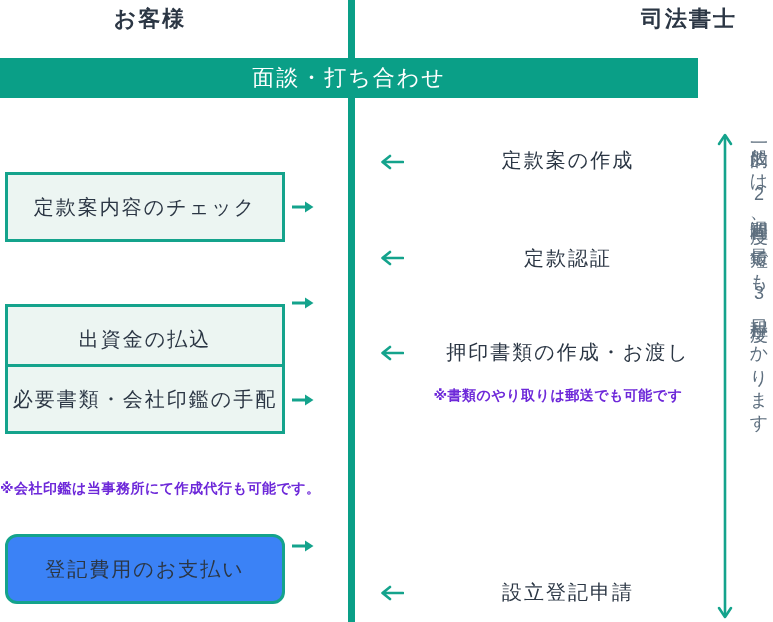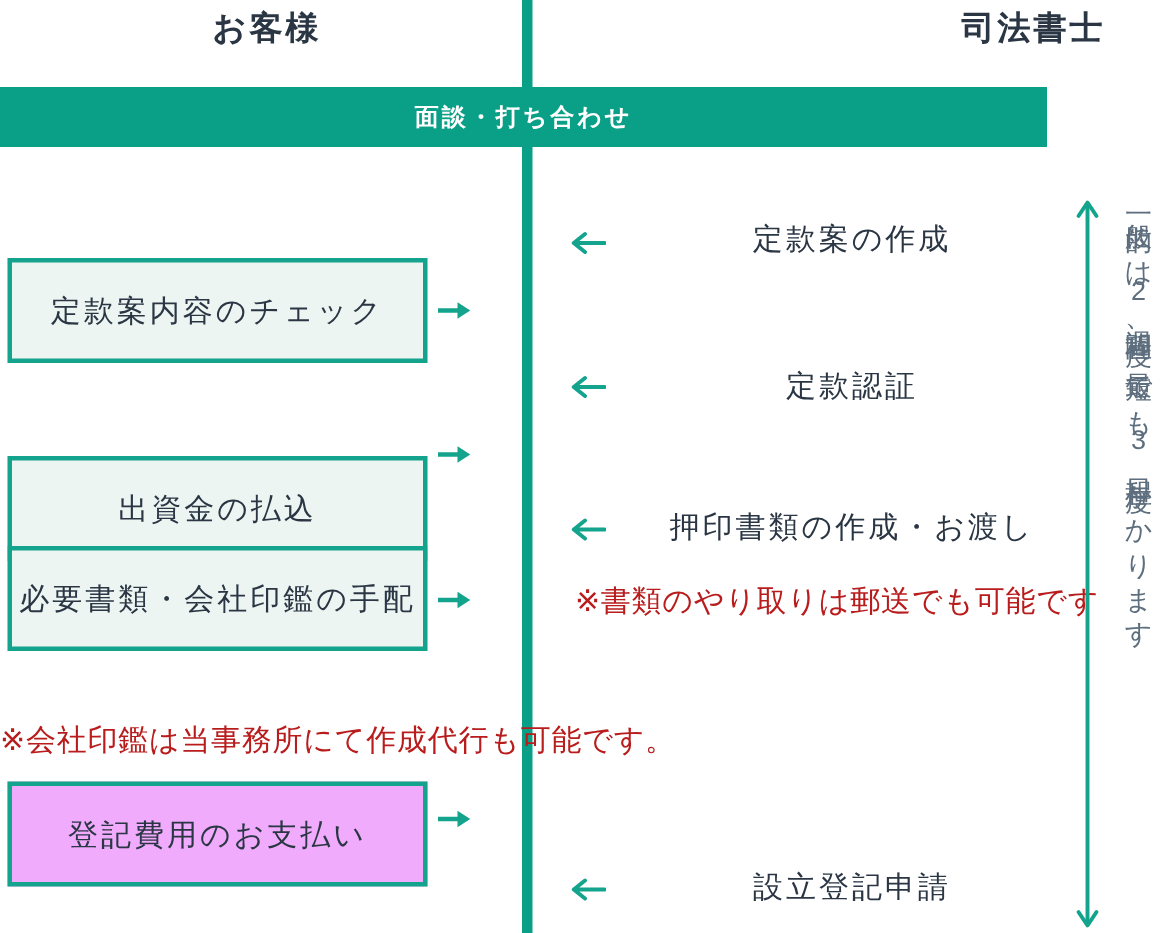--- a/index.html
+++ b/index.html
@@ -28,34 +28,34 @@
     position: absolute;
     top: 4px;
     height: 30px;
     line-height: 30px;
     font-size: 22px;
     font-weight: 700;
     text-align: center;
     letter-spacing: 2px;
     color: #2b3644;
   }
-  .col-header.left  { left: 0;   width: 300px; padding-left: 28px; }
+  .col-header.left  { left: 0;   width: 300px; }
   .col-header.right { left: 352px; width: 385px; text-align: right; }
   
   .banner {
     position: absolute;
     left: 0; top: 58px;
     width: 698px; height: 40px;
     background: #0a9f87;
     display: flex; align-items: center; justify-content: center;
   }
   .banner span {
     color: #ffffff;
-    font-size: 16px;
-    font-weight: 700;
+    font-size: 22px;
+    font-weight: 400;
     letter-spacing: 2px;
   }
   
   .step-box {
     position: absolute;
     left: 5px;
     width: 280px; height: 70px;
     box-sizing: border-box;
     border: 3px solid #14a38c;
     background: #ecf5f2;
@@ -64,21 +64,21 @@
   .step-box span {
     font-size: 20px;
     font-weight: 500;
     letter-spacing: 2px;
     color: #2b3644;
     white-space: nowrap;
   }
   .step-box.b1 { top: 172px; }
   .step-box.b2 { top: 268px; margin-top: 36px; }
   .step-box.b3 { top: 364px; }
-  .step-box.b4 { top: 521px; background: #f0abfc; }
+  .step-box.b4 { top: 534px; background: #3b82f6; border-radius: 12px; }
   
   .r-arrow { position: absolute; left: 291px; width: 24px; height: 16px; }
   .r-arrow.a1 { top: 199px; }
   .r-arrow.a2 { top: 295px; }
   .r-arrow.a3 { top: 392px; }
   .r-arrow.a4 { top: 538px; }
   .l-arrow { position: absolute; left: 380px; width: 24px; height: 16px; }
   .l-arrow.la1 { top: 154px; }
   .l-arrow.la2 { top: 250px; }
   .l-arrow.la3 { top: 345px; }
@@ -97,23 +97,23 @@
     color: #2b3644;
     white-space: nowrap;
   }
   .right-label.r1 { top: 146px; }
   .right-label.r2 { top: 244px; }
   .right-label.r3 { top: 338px; }
   .right-label.r4 { top: 578px; }
   
   .note {
     position: absolute;
-    font-size: 20px;
-    font-weight: 400;
-    color: #b91c1c;
+    font-size: 14px;
+    font-weight: 700;
+    color: #6d28d9;
     letter-spacing: 0.5px;
     white-space: nowrap;
   }
   .note.customer-note { left: 0; top: 440px; width: 320px; text-align: left; margin-top: 40px; }
   .note.scrivener-note { left: 358px; top: 387px; width: 400px; text-align: center; }
   
   .range-arrow { position: absolute; left: 717px; top: 133px; width: 16px; height: 486px; }
   .duration-text {
     position: absolute;
     left: 747px; top: 133px;

